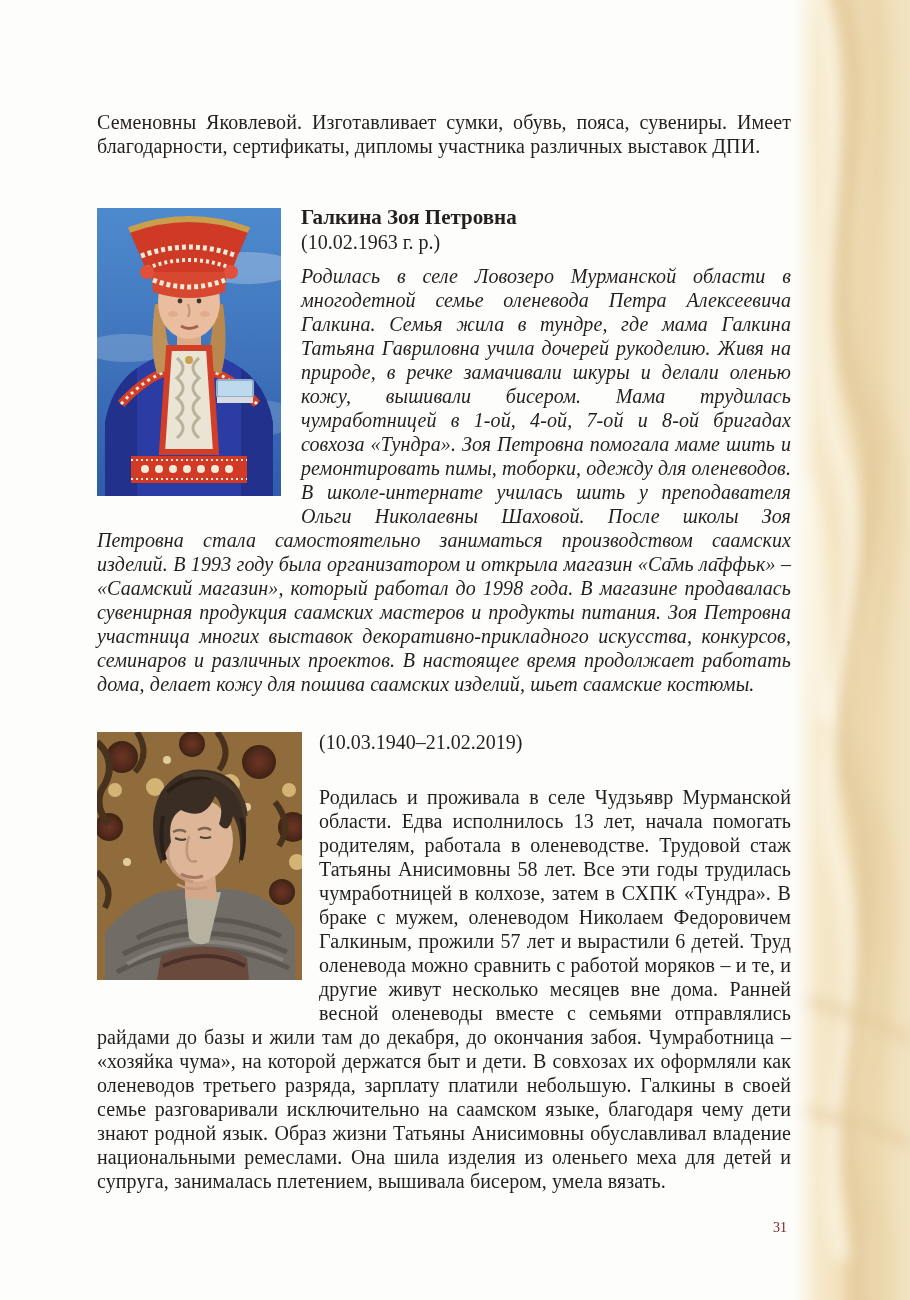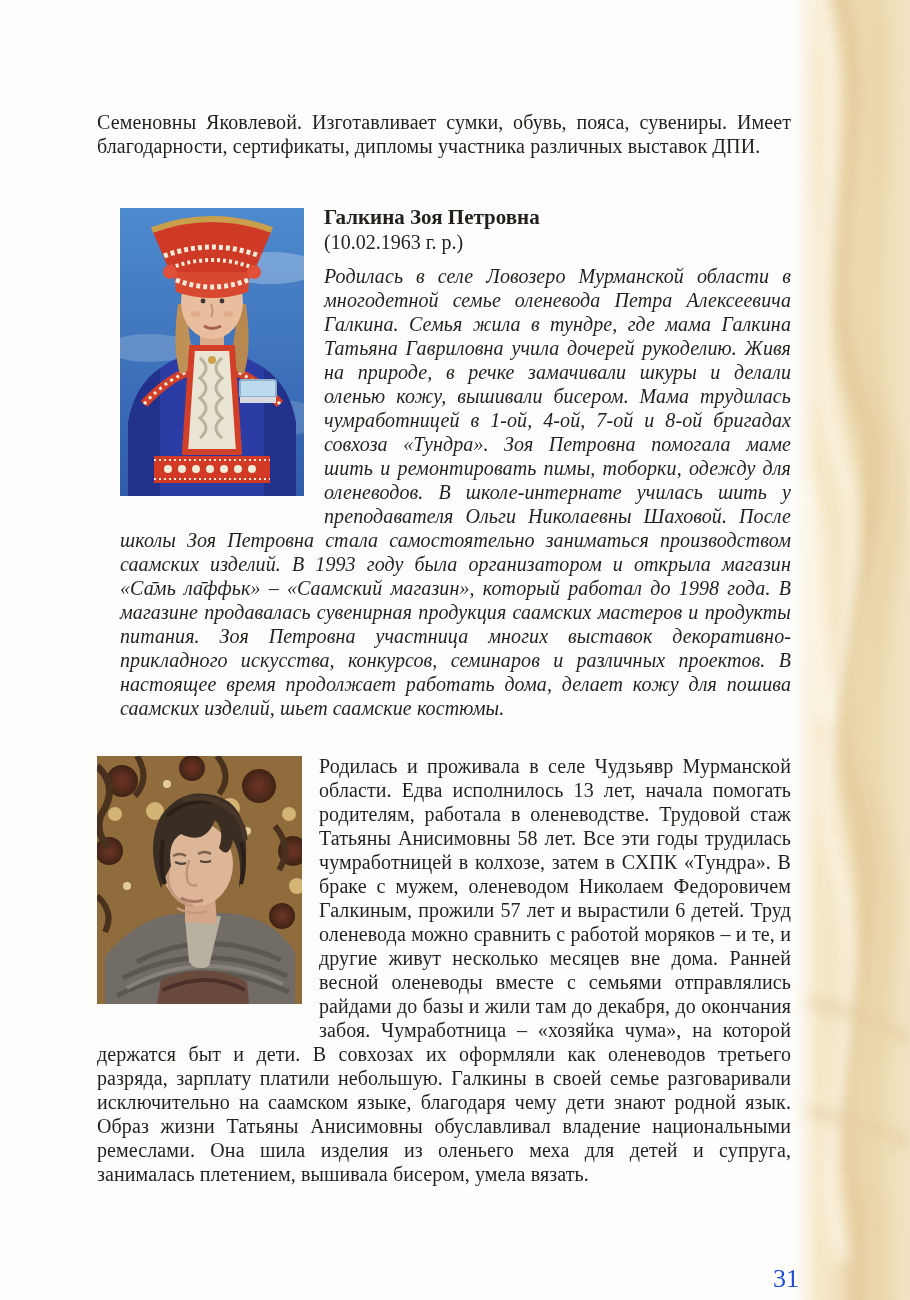--- a/index.html
+++ b/index.html
@@ -18,21 +18,21 @@
     position:absolute;left:97px;top:110px;width:694px;
   }
   p.body-text{
     margin:0;
     font-size:20px;line-height:24px;
     text-align:justify;
     letter-spacing:0.1px;
   }
   .intro{margin-bottom:0;}
   .bio{margin:0;}
-  .bio-1{margin-top:46px;margin-left:23px;}
+  .bio-1{margin-top:46px;}
   .bio-2{margin-top:34px;}
   .photo{
     float:left;
     background:#ccc;
   }
   .photo-1{width:184px;height:288px;margin:4px 20px 26px 0;}
   .photo-2{width:205px;height:248px;margin:2px 17px 30px 0;}
   .photo svg{display:block;width:100%;height:100%;}
   h3.bio-name{
     margin:0;padding:0;
@@ -41,23 +41,22 @@
   }
   .bio-dates{
     margin:0;
     font-size:20px;line-height:24px;padding-left:35px;
   }
   .bio-1 .bio-text{margin-top:10px;font-style:italic;}
   .bio-2 .bio-text{margin-top:31px;}
   .page-number{
     position:absolute;
     left:773px;top:1220px;
-    font-size:26px;
-    color:#1d4ed8;
-    margin-top:44px;
+    font-size:14px;
+    color:#7f1d1d;
   }
 </style>
 </head>
 <body>
 
 <div class="page">
 
   <div class="deco-band">
     <svg viewBox="0 0 118 1300" preserveAspectRatio="none">
       <defs>
@@ -210,19 +209,20 @@
           <path d="M78,106 q6,3 11,1 M103,105 q6,2 11,0" stroke="#4e4238" stroke-width="2.2" fill="none"></path>
           <path d="M92,104 q-4,14 -1,22 q3,5 9,3" stroke="#c09478" stroke-width="2.4" fill="none"></path>
           <path d="M84,142 q10,6 22,2" stroke="#a87862" stroke-width="3" fill="none"></path>
           <path d="M80,152 q14,8 30,3" stroke="#c49a7e" stroke-width="2.4" fill="none"></path>
 
           <path d="M64,132 Q48,90 64,60 Q82,34 110,38 Q144,42 148,78 Q152,108 142,132 Q146,100 136,84 Q132,104 122,92 Q128,74 118,64 Q108,90 84,78 Q70,86 74,110 Q68,120 64,132 Z" fill="#3a2d24"></path>
           <path d="M70,60 q20,-18 44,-14 M66,84 q-4,26 2,44 M144,86 q6,22 0,42" stroke="#2a2019" stroke-width="4" fill="none"></path>
           <path d="M86,44 q30,-8 52,14 q10,12 10,26" stroke="#473729" stroke-width="5" fill="none"></path>
         </svg>
       </div>
+      <p class="bio-dates">(10.03.1940–21.02.2019)</p>
       <p class="body-text bio-text">Родилась и проживала в селе Чудзьявр Мурманской области. Едва исполнилось 13 лет, начала помогать родителям, работала в оленеводстве. Трудовой стаж Татьяны Анисимовны 58 лет. Все эти годы трудилась чумработницей в колхозе, затем в СХПК «Тундра». В браке с мужем, оленеводом Николаем Федоровичем Галкиным, прожили 57 лет и вырастили 6 детей. Труд оленевода можно сравнить с работой моряков – и те, и другие живут несколько месяцев вне дома. Ранней весной оленеводы вместе с семьями отправлялись райдами до базы и жили там до декабря, до окончания забоя. Чумработница – «хозяйка чума», на которой держатся быт и дети. В совхозах их оформляли как оленеводов третьего разряда, зарплату платили небольшую. Галкины в своей семье разговаривали исключительно на саамском языке, благодаря чему дети знают родной язык. Образ жизни Татьяны Анисимовны обуславливал владение национальными ремеслами. Она шила изделия из оленьего меха для детей и супруга, занималась плетением, вышивала бисером, умела вязать.</p>
     </section>
 
   </div>
 
   <div class="page-number">31</div>
 </div>
 
 </body></html>

